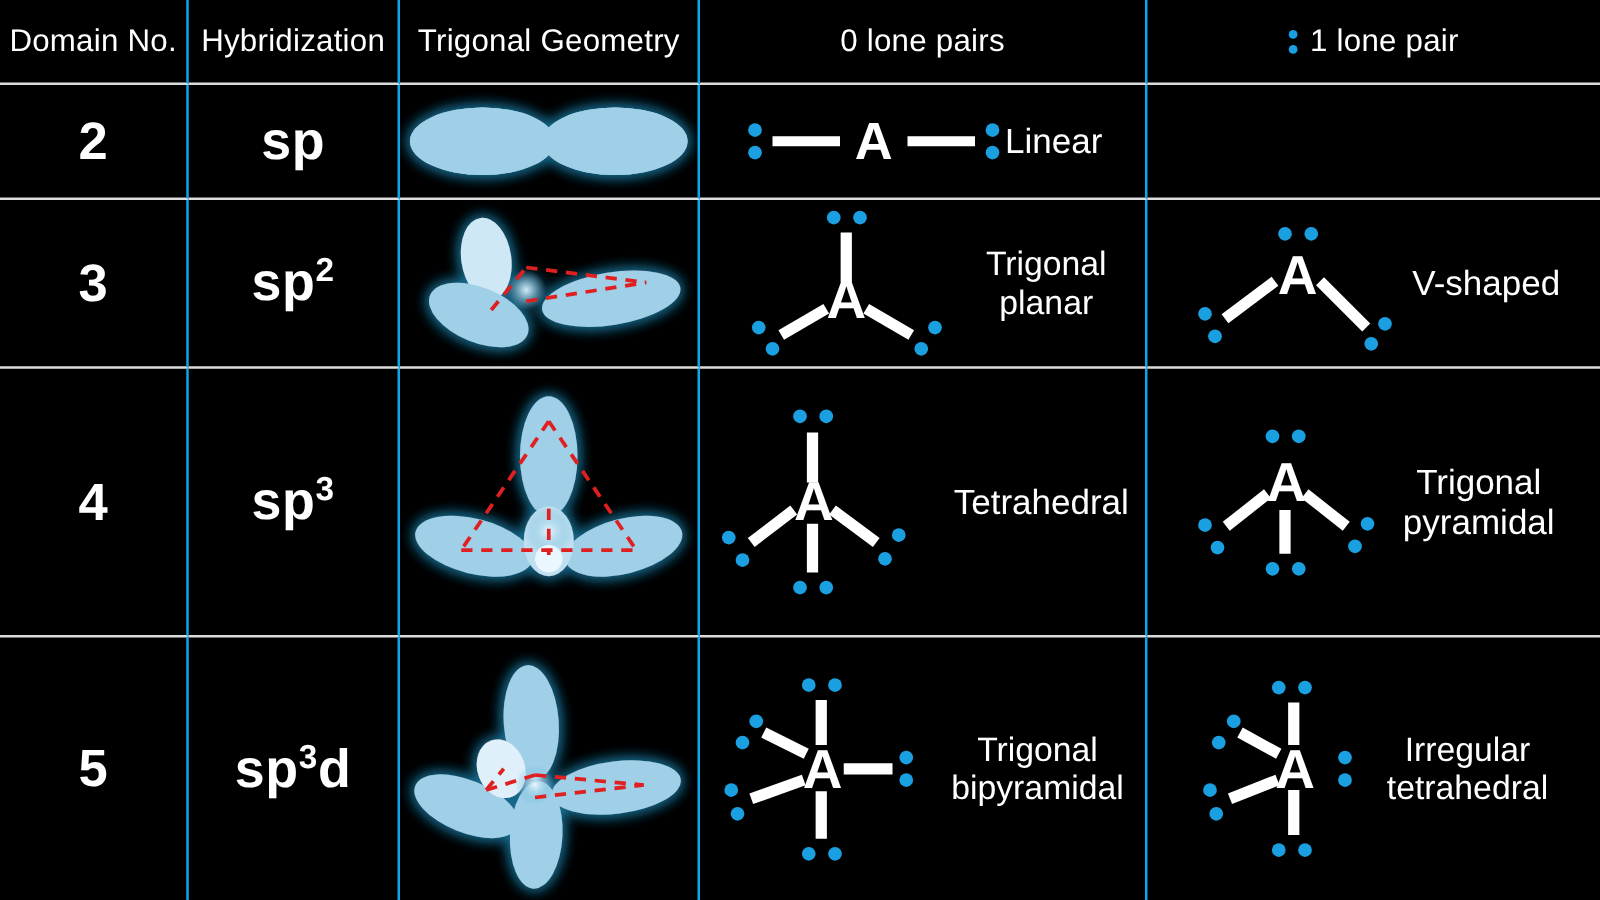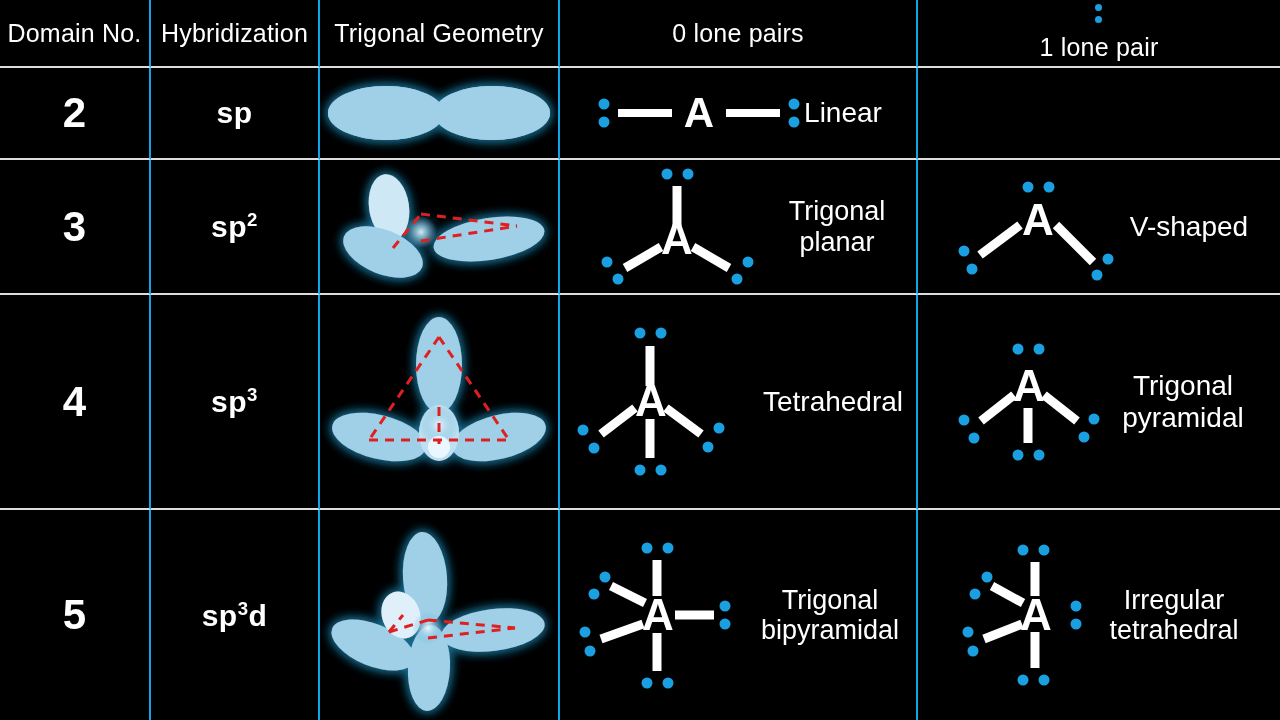--- a/index.html
+++ b/index.html
@@ -29,29 +29,29 @@
   .cell.lastcol { border-right: none; }
   .cell.lastrow { border-bottom: none; }
 
   
   .hdr {
     font-size: 25px;
     letter-spacing: 0.2px;
     font-weight: 400;
     white-space: nowrap;
   }
-  .hdr-lp { display: flex; align-items: center; gap: 10px; flex-direction: column; }
+  .hdr-lp { display: flex; align-items: center; gap: 10px; }
 
   
   .lp-glyph { display: inline-flex; flex-direction: column; gap: 5px; }
   .lp-glyph i { width: 7px; height: 7px; border-radius: 50%; background: #1a9fe0; display:block; }
 
   
   .domain-num { font-size: 42px; font-weight: 700; }
-  .hybrid { font-size: 30px; font-weight: 700; letter-spacing: 0.5px; }
+  .hybrid { font-size: 43px; font-weight: 700; letter-spacing: 0.5px; }
   .hybrid sup { font-size: 0.62em; font-weight: 700; vertical-align: super; }
 
   
   .orbital-wrap { width: 100%; height: 100%; display: flex; align-items: center; justify-content: center; }
   svg { display: block; overflow: visible; }
 
   
   .mol-cell { gap: 4px; }
   .mol-inner { display: flex; align-items: center; justify-content: center; width: 100%; height: 100%; }
   .shape-name {

